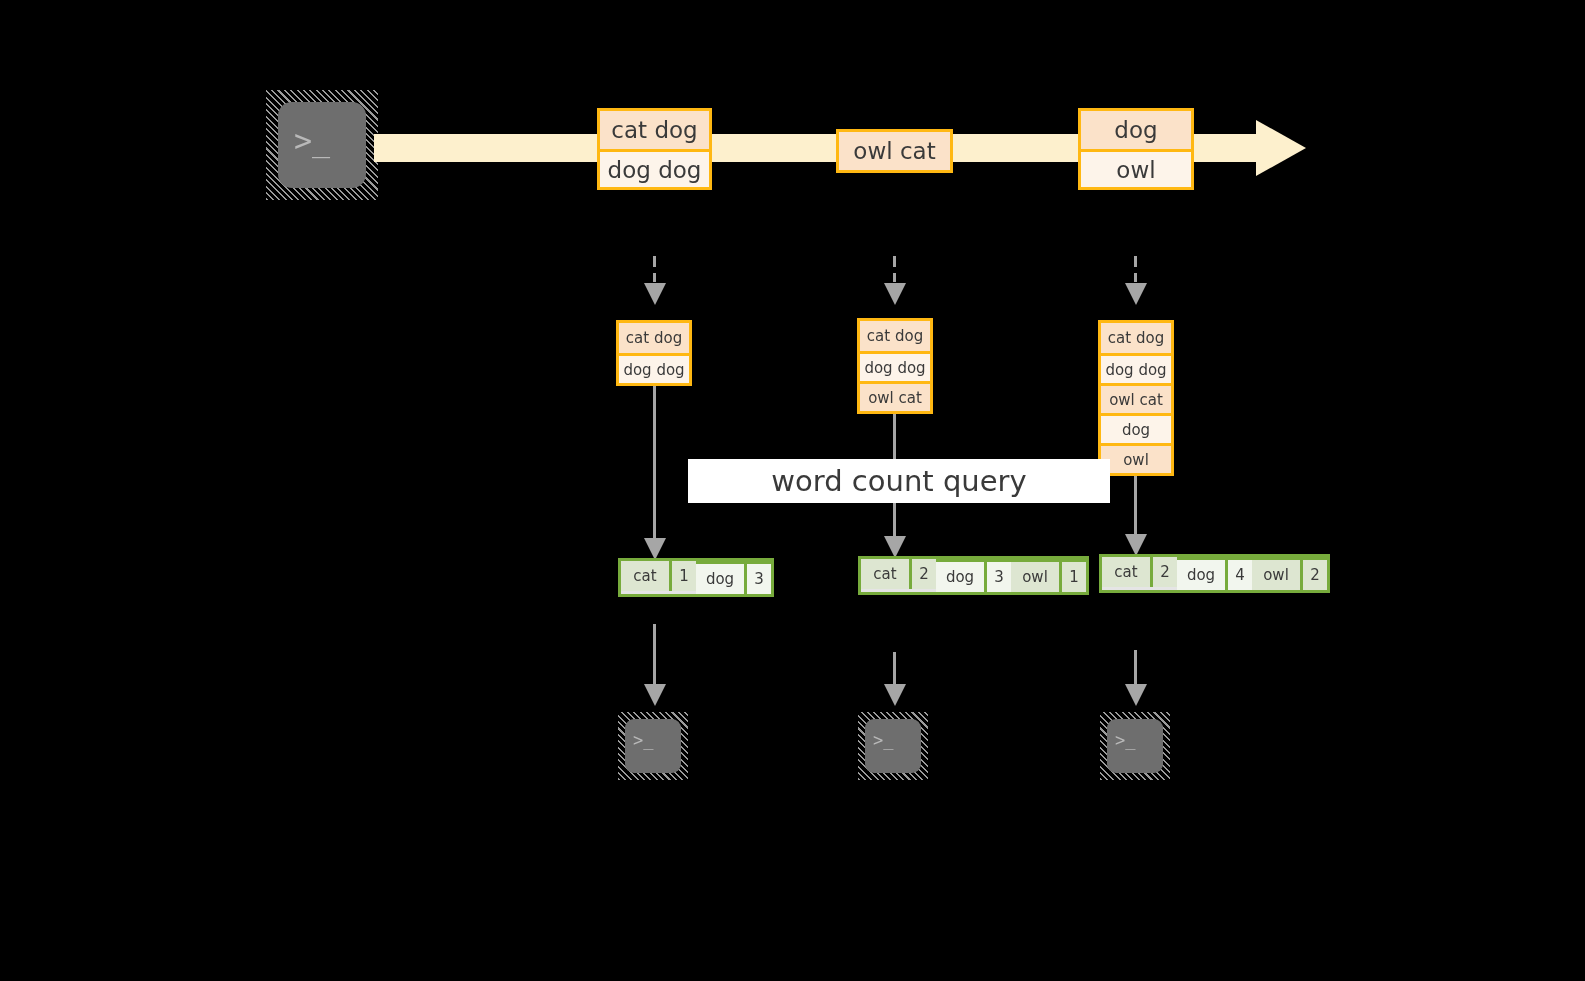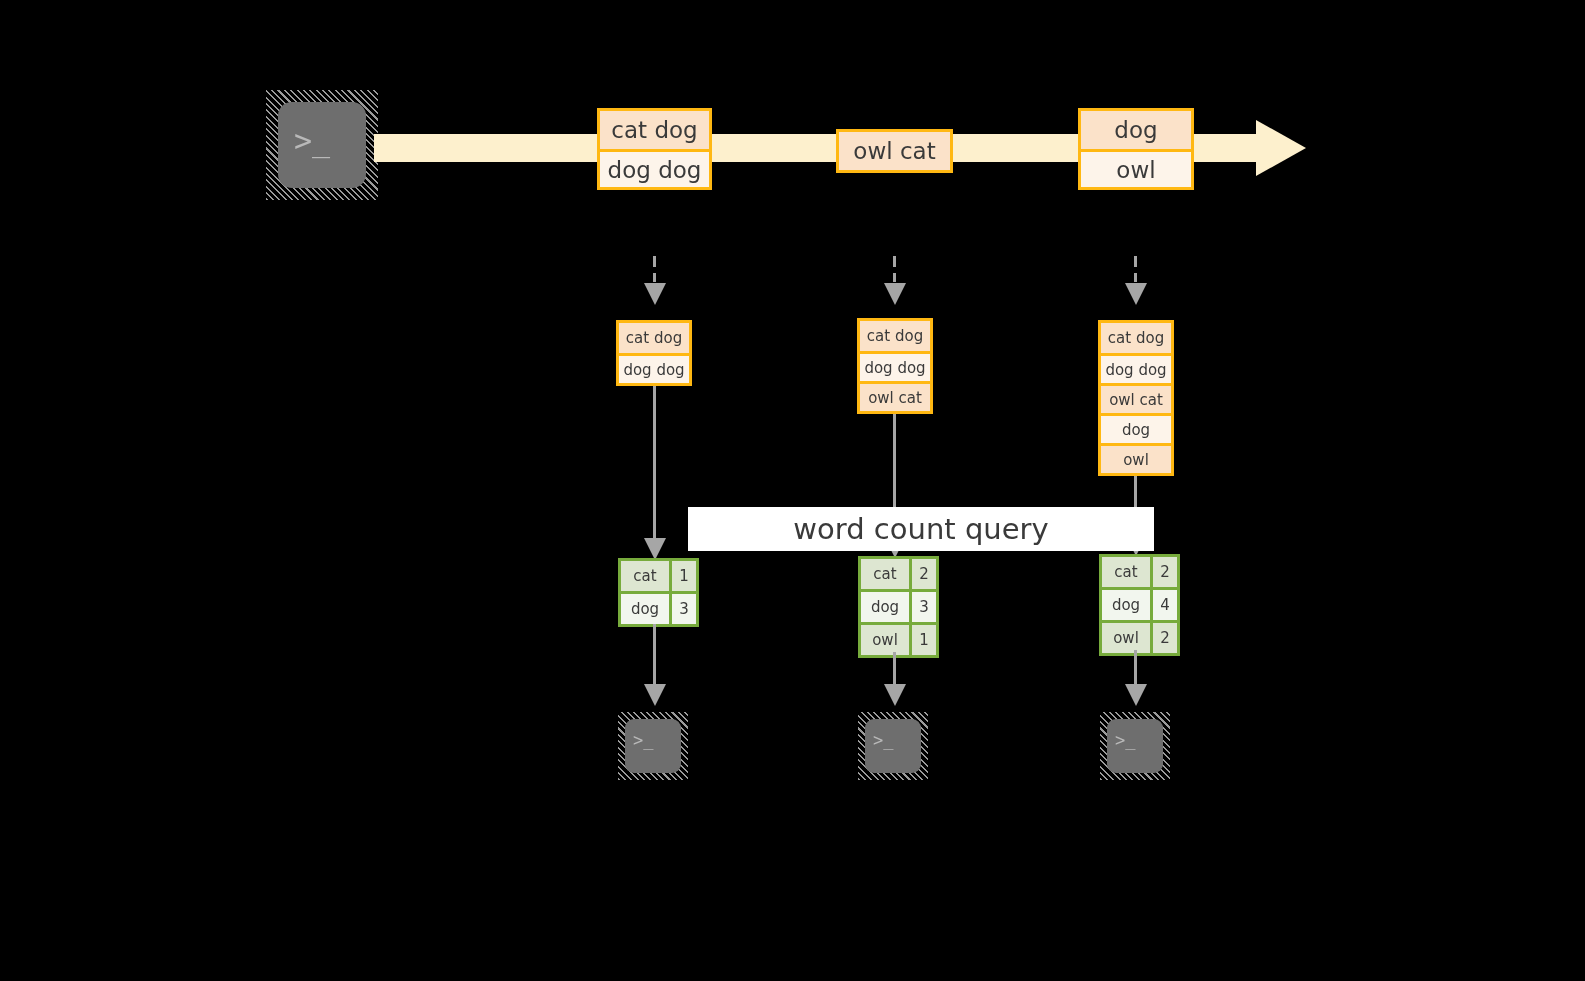--- a/index.html
+++ b/index.html
@@ -86,21 +86,21 @@
 
   .rec-big > .cell { height: 38px; font-size: 23px; }
   .rec-small > .cell { height: 30px; font-size: 15px; }
 
   
   .res-box {
     position: absolute;
     box-sizing: border-box;
     border: 3px solid #77ab3c;
     display: flex;
-    flex-direction: column;
+    flex-direction: row;
     background: #e5e5e5;
   }
   .res-row {
     display: flex;
     height: 30px;
   }
   .res-row + .res-row {
     border-top: 3px solid #77ab3c;
   }
   .res-row > .k,
@@ -290,15 +290,15 @@
 
   <div class="conn-line" style="left:1134px; top:650px; height:36px;"></div>
   <div class="conn-head" style="left:1125px; top:684px;"></div>
 
   <div class="terminal" style="left:1100px; top:712px; width:70px; height:68px;">
     <div class="hatch"></div>
     <div class="body" style="left:7px; top:7px; width:56px; height:54px; border-radius:9px;"></div>
     <div class="prompt" style="left:15px; top:20px; font-size:17px;">&gt;_</div>
   </div>
 
-  <div class="query-label" style="left:688px; top:459px; width:466px; height:44px;margin-top:48px;">word count query</div>
+  <div class="query-label" style="left:688px; top:459px; width:422px; height:44px;">word count query</div>
 
 </div>
 
 </body></html>

